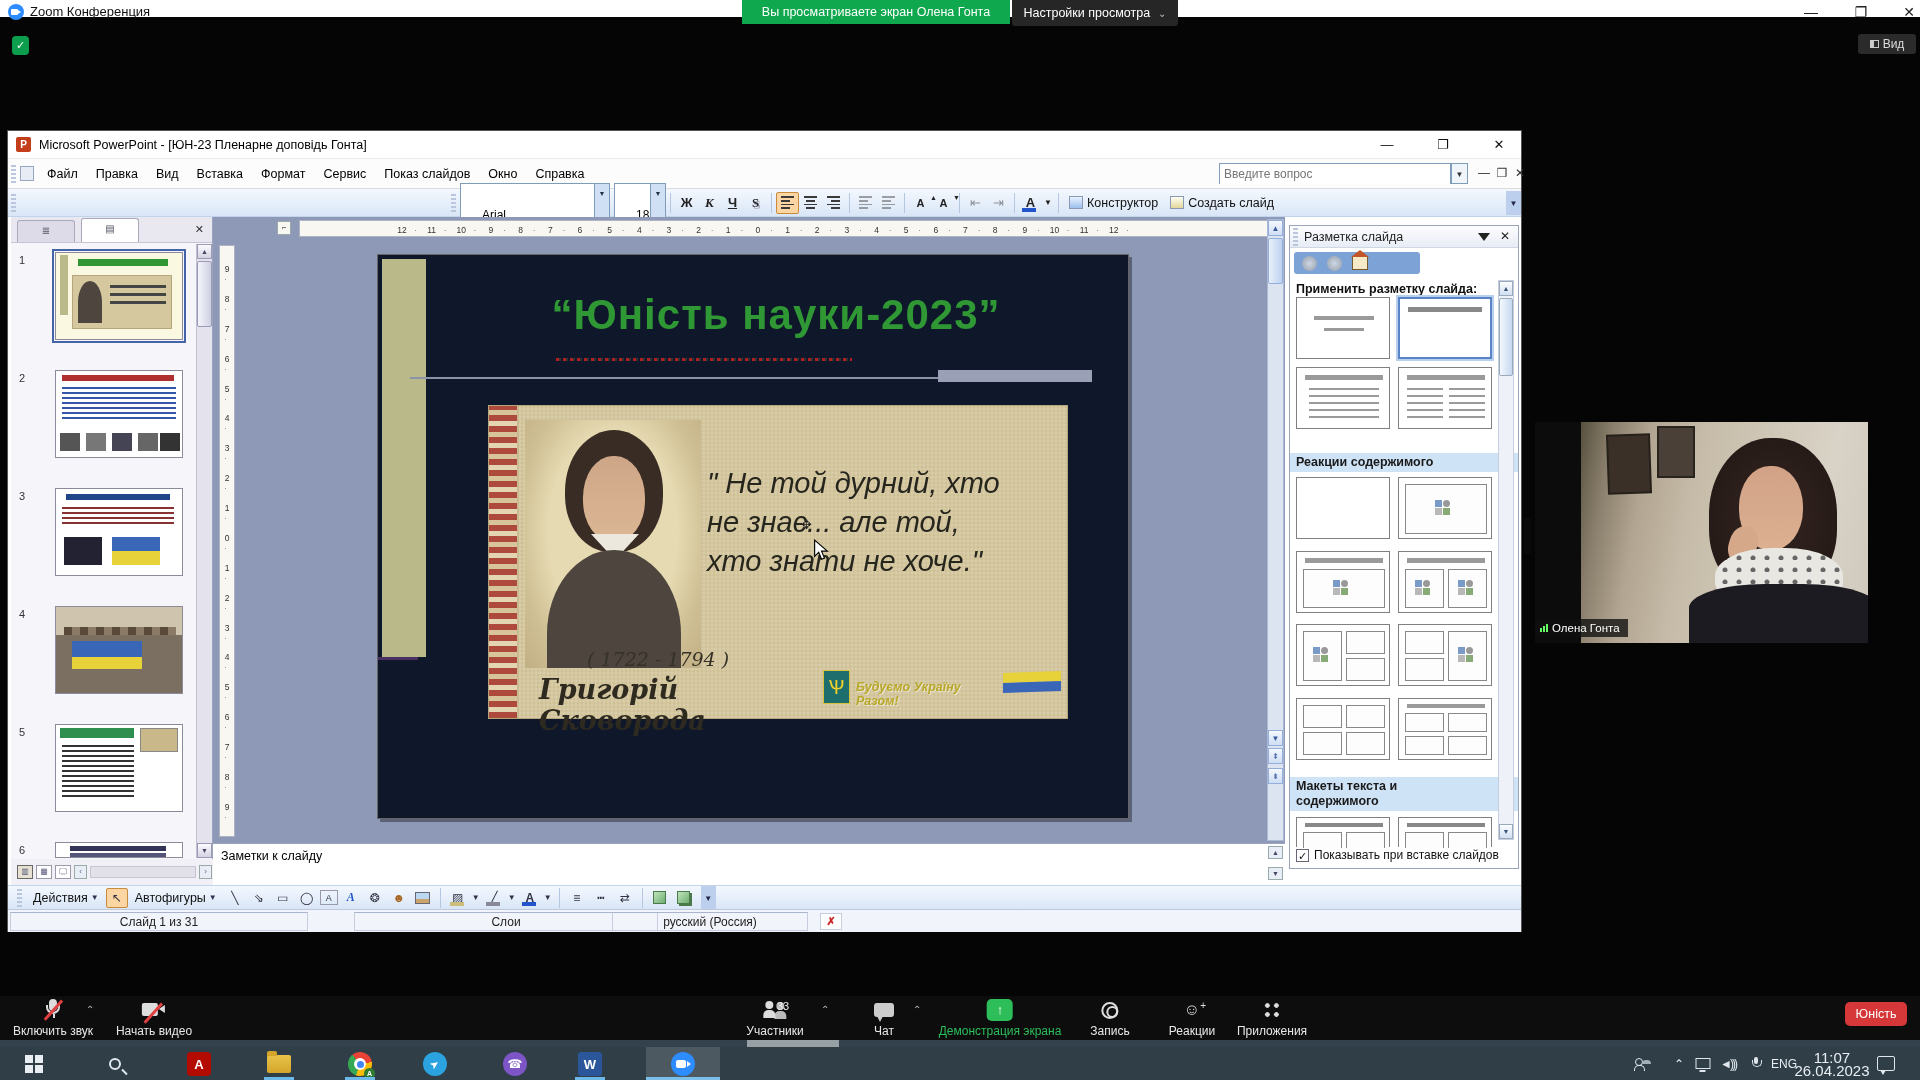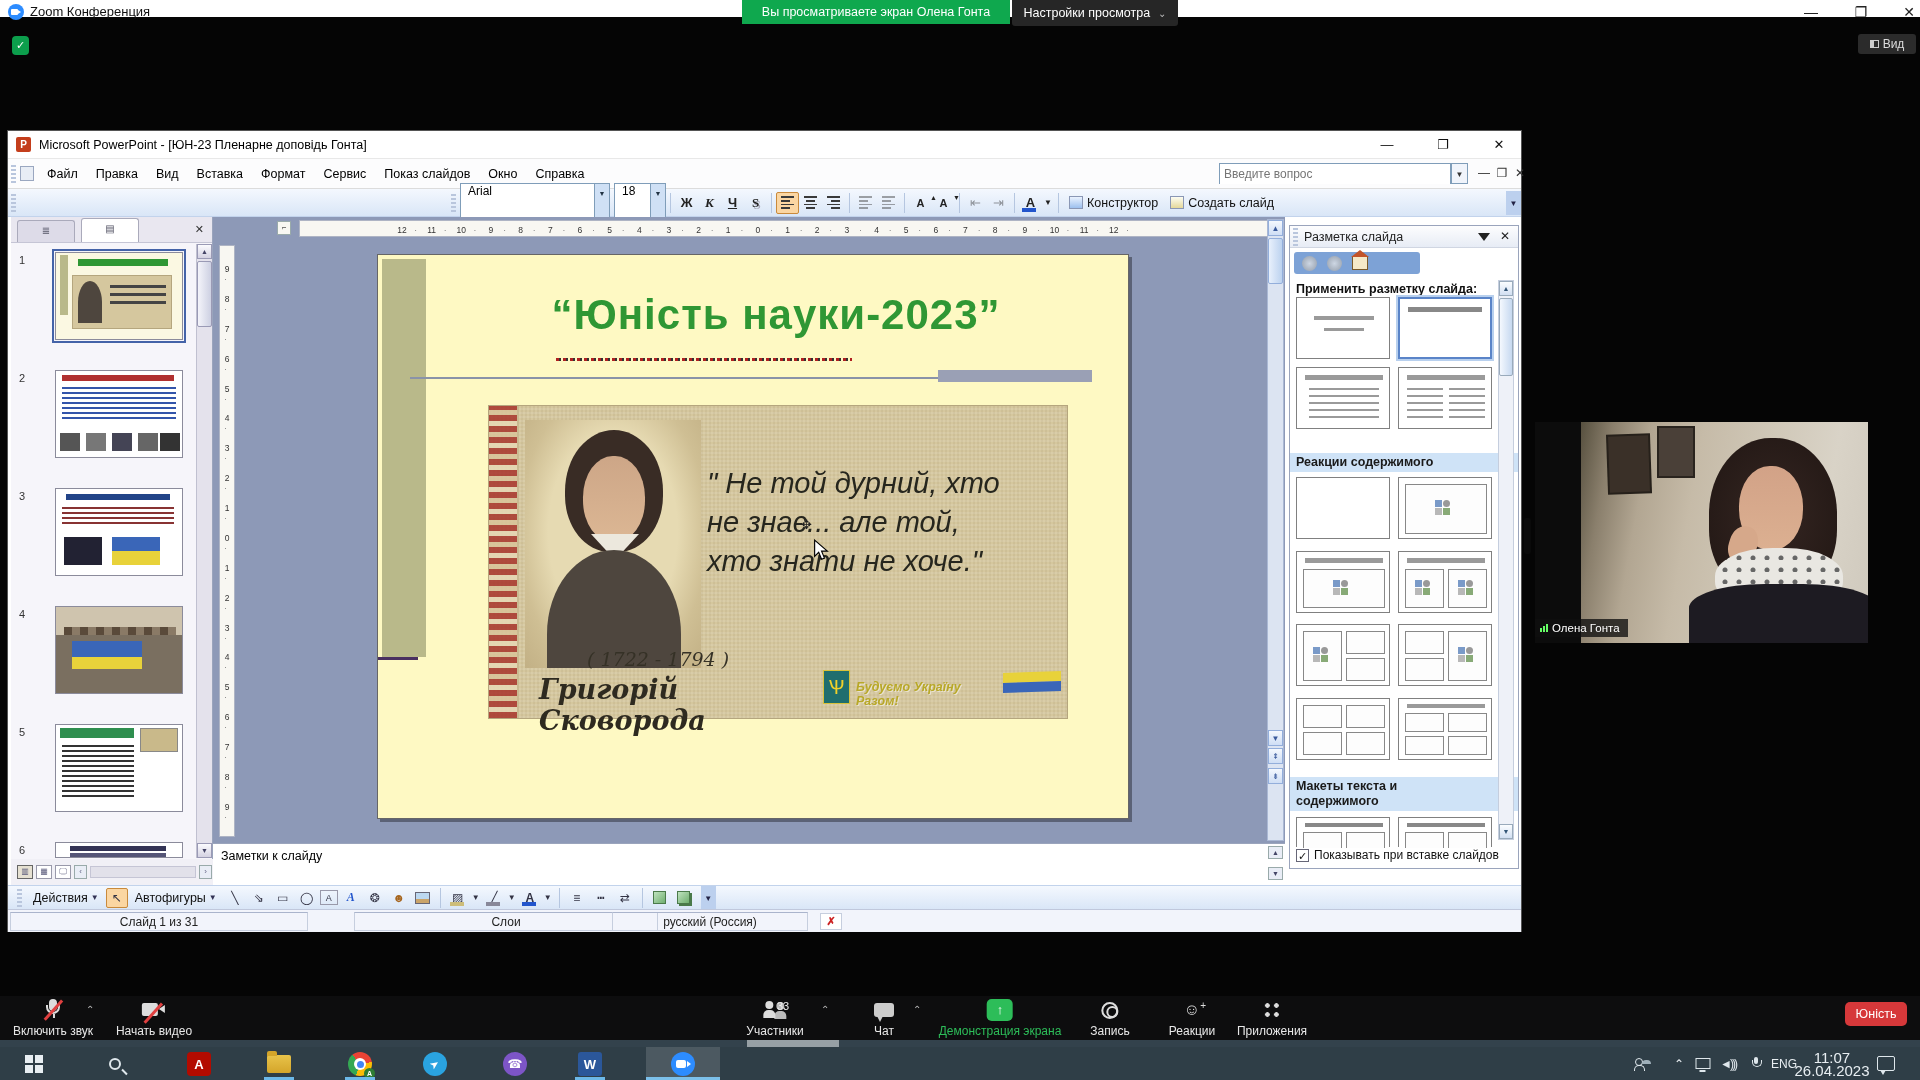--- a/index.html
+++ b/index.html
@@ -35,21 +35,21 @@
   .mb-doc { width:14px; height:15px; background:#e8edf5; border:1px solid #9aa7c0; margin-right:4px; }
   .menu-item { font-size:12.5px; color:#000; padding:4px 9px; }
   .q-box { position:absolute; left:1211px; top:4px; width:232px; height:21px; border:1px solid #7f9db9; background:#fff; }
   .q-box input { width:100%; height:100%; border:0; outline:0; font-size:12px; padding:0 4px; color:#444; font-family:"Liberation Sans",sans-serif; }
   .q-drop { position:absolute; left:1443px; top:4px; width:17px; height:21px; background:#f0f4fb; border:1px solid #7f9db9; font-size:8px; text-align:center; line-height:21px; color:#333; }
   .mb-ctrl { position:absolute; top:6px; width:20px; height:17px; font-size:12px; color:#333; text-align:center; line-height:17px; }
   .d-min { left:1466px; } .d-max { left:1484px; } .d-close { left:1502px; }
 
   .ppt-toolbar { position:absolute; left:0; top:58px; width:100%; height:28px; background:linear-gradient(#f4f8fe,#d9e6f7); border-bottom:1px solid #c2d3ec; display:flex; align-items:center; }
   .tbar-spacer { width:428px; }
-  .combo { height:40px; background:#fff; border:1px solid #7f9db9; display:flex; align-items:flex-start; font-size:12px; padding-left:7px; position:relative; }
+  .combo { height:40px; background:#fff; border:1px solid #7f9db9; display:flex; align-items:flex-end; font-size:12px; padding-left:21px; position:relative; }
   .combo .cdrop { position:absolute; right:0; top:0; width:15px; height:100%; background:#cfe0f5; border-left:1px solid #7f9db9; font-size:7px; text-align:center; line-height:20px; color:#234; }
   .c-font { width:150px; } .c-size { width:52px; margin-left:4px; }
   .sep { width:1px; height:20px; background:#b5c6e0; margin:0 4px; }
   .tbtn { width:23px; height:22px; display:flex; align-items:center; justify-content:center; font-size:13px; color:#222; border:1px solid transparent; border-radius:2px; }
   .tbtn.b { font-weight:bold; } .tbtn.i { font-style:italic; font-family:"Liberation Serif",serif; font-weight:bold; }
   .tbtn.u { text-decoration:underline; font-weight:bold; } .tbtn.s { font-family:"Liberation Serif",serif; font-weight:bold; text-shadow:1.5px 1.5px 0 #aab; }
   .tbtn.active { background:#fbd6a2; border-color:#c98a3c; }
   .bars { display:flex; flex-direction:column; gap:2px; width:13px; }
   .bars i { height:1.6px; background:#3a3a3a; display:block; }
   .bars.left i:nth-child(2) { width:70%; } .bars.left i:nth-child(4) { width:70%; }
@@ -70,21 +70,21 @@
   .tabsel { position:absolute; left:64px; top:4px; width:14px; height:14px; background:#f8f7f2; border:1px solid #9aa; font-size:8px; line-height:12px; text-align:center; color:#555; }
   .h-ruler { position:absolute; left:86px; top:3px; width:972px; height:17px; background:#f8f7f2; border:1px solid #aeb4c4; }
   .h-nums { position:absolute; left:96px; top:4px; width:724px; height:14px; display:flex; justify-content:space-between; }
   .rn { font-size:8.5px; color:#333; width:12px; text-align:center; position:relative; }
   .rn::after { content:"·"; position:absolute; right:-9px; top:0; color:#777; }
   .v-ruler { position:absolute; left:6px; top:28px; width:16px; height:592px; background:#f8f7f2; border:1px solid #aeb4c4; }
   .v-nums { position:absolute; left:0; top:18px; width:14px; height:548px; display:flex; flex-direction:column; justify-content:space-between; }
   .rnv { font-size:8.5px; color:#333; text-align:center; position:relative; }
   .rnv::after { content:"·"; position:absolute; left:4px; bottom:-10px; color:#777; }
 
-  .slide-page { position:absolute; left:164px; top:37px; width:752px; height:565px; background:#fef9c3; border:1px solid #666; box-shadow:3px 3px 0 rgba(30,30,40,.45); }
+  .slide-page { position:absolute; left:164px; top:37px; width:752px; height:565px; background:#0f172a; border:1px solid #666; box-shadow:3px 3px 0 rgba(30,30,40,.45); }
   .olive-bar { position:absolute; left:4px; top:4px; width:44px; height:398px; background:#b9b98a; }
   .olive-bar::after { content:""; position:absolute; left:-4px; bottom:-3px; width:40px; height:3px; background:#4a3060; }
   .slide-title { position:absolute; left:0; top:36px; width:100%; text-align:center; padding-left:46px; font-size:42px; font-weight:bold; color:#2f9734; letter-spacing:1px; }
   .squiggle { position:absolute; left:178px; top:103px; width:296px; height:3px; background:repeating-linear-gradient(90deg,#b02020 0 3px,#333 3px 5px,transparent 5px 7px); }
   .gray-line { position:absolute; left:32px; top:122px; width:682px; height:2px; background:#8a93a8; }
   .gray-bar { position:absolute; left:560px; top:115px; width:154px; height:12px; background:#9aa0b5; }
 
   .banner { position:absolute; left:110px; top:150px; width:580px; height:314px; background-color:#d5c79e;
     background-image:repeating-linear-gradient(0deg,rgba(255,255,255,.1) 0 2px,transparent 2px 4px),repeating-linear-gradient(90deg,rgba(120,100,60,.08) 0 2px,transparent 2px 4px);
     border:1px solid #b5a67e; }

